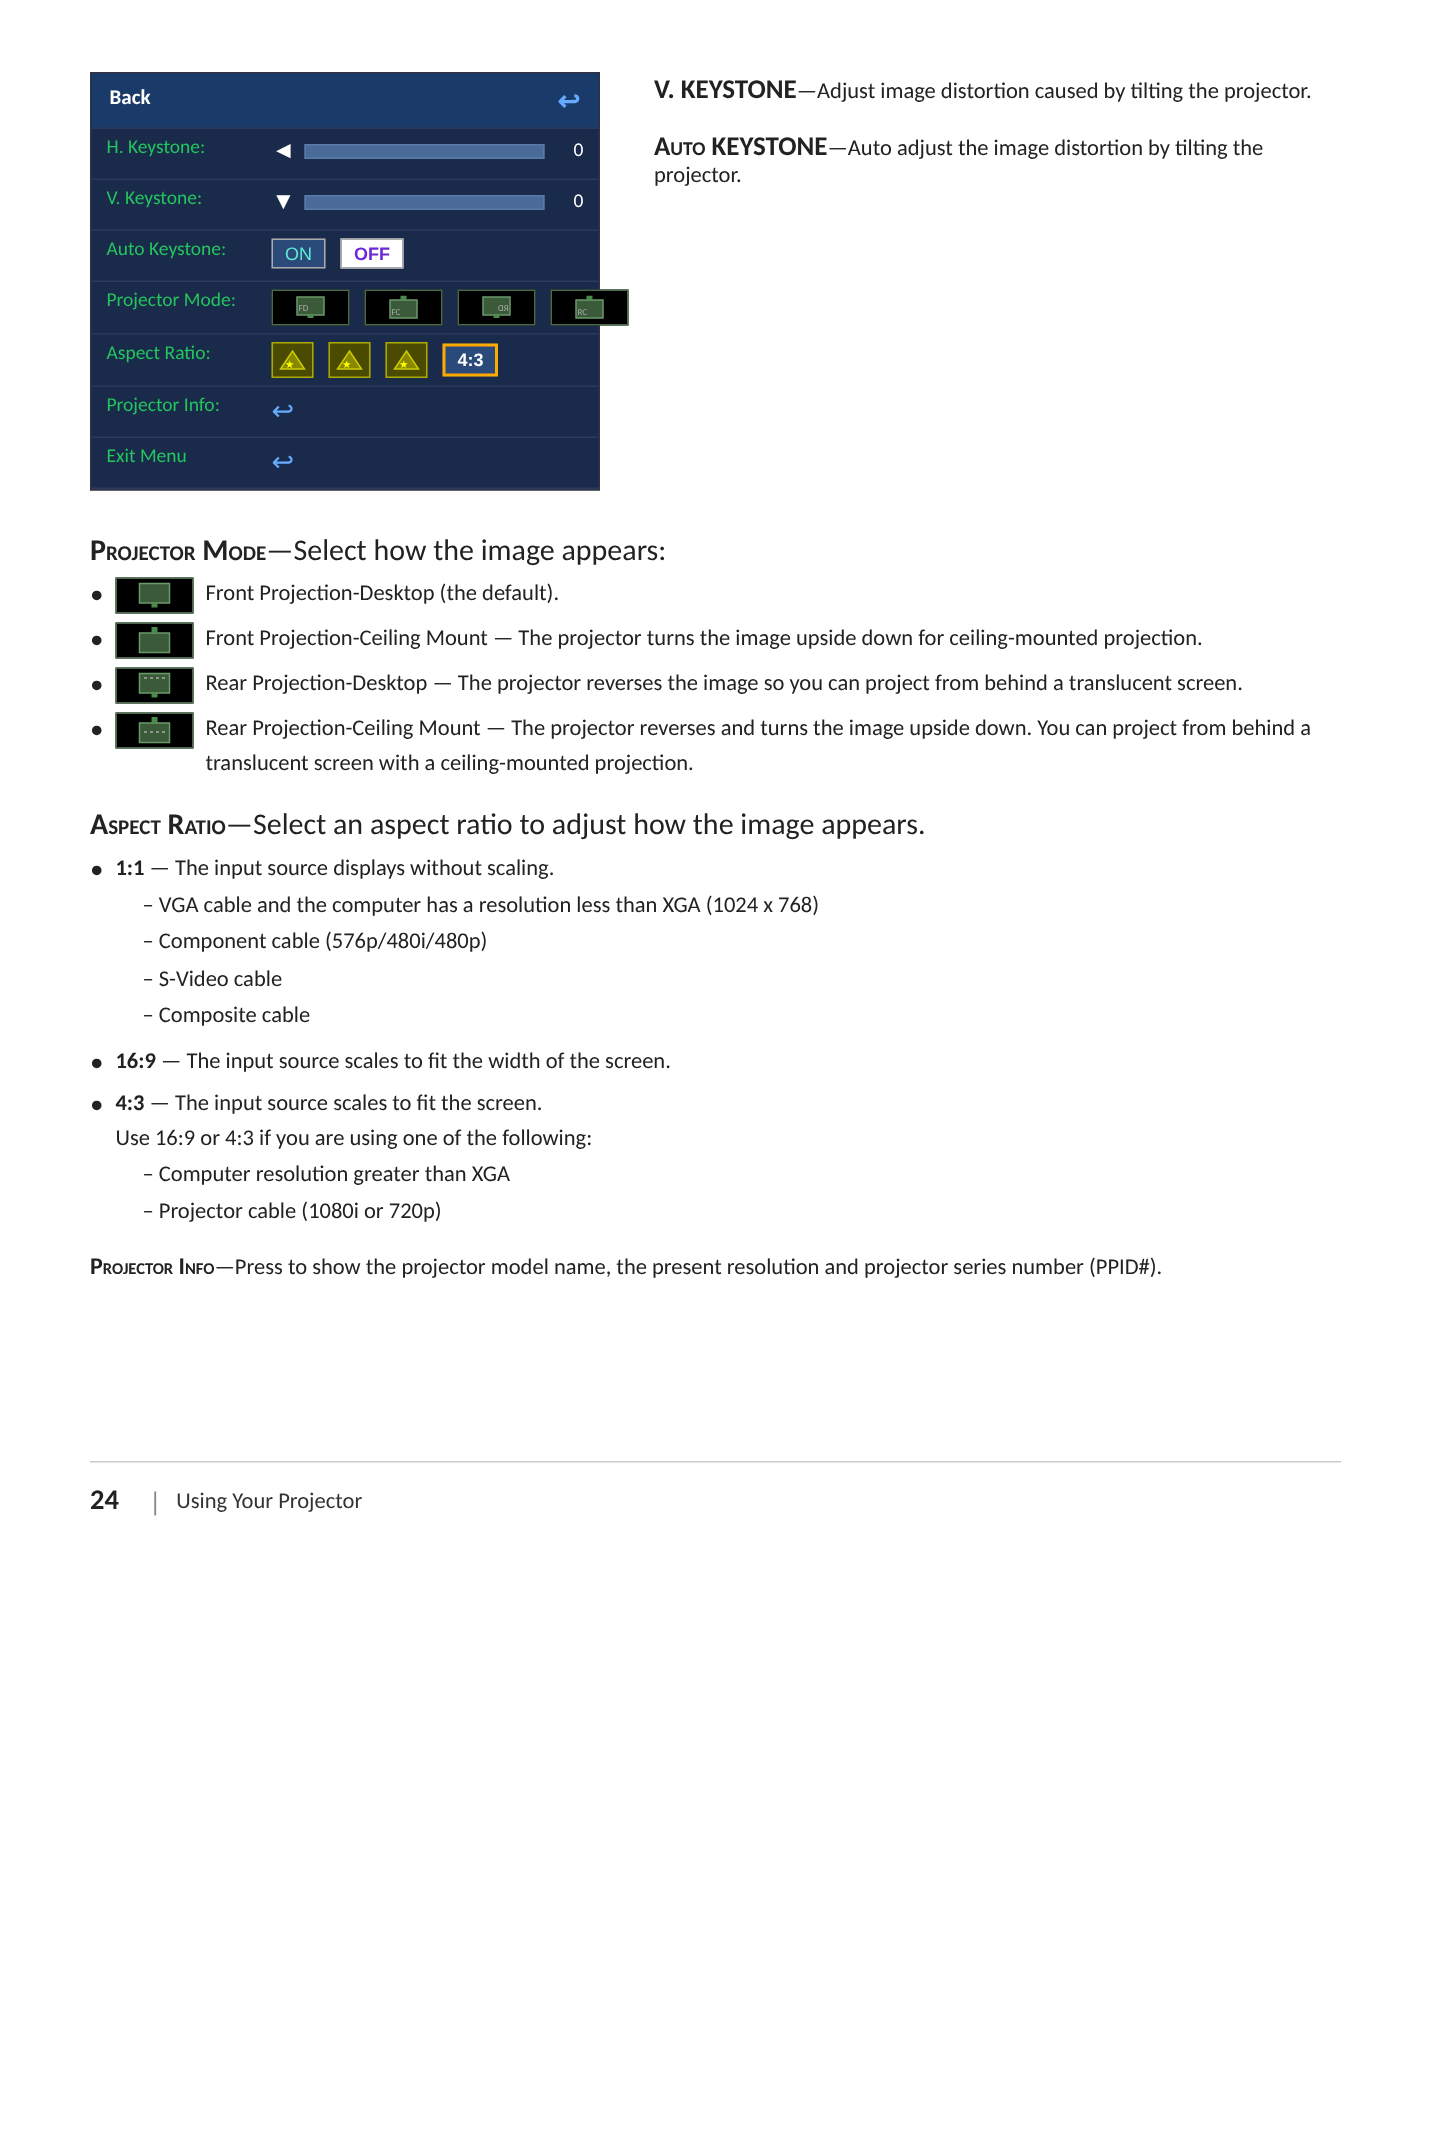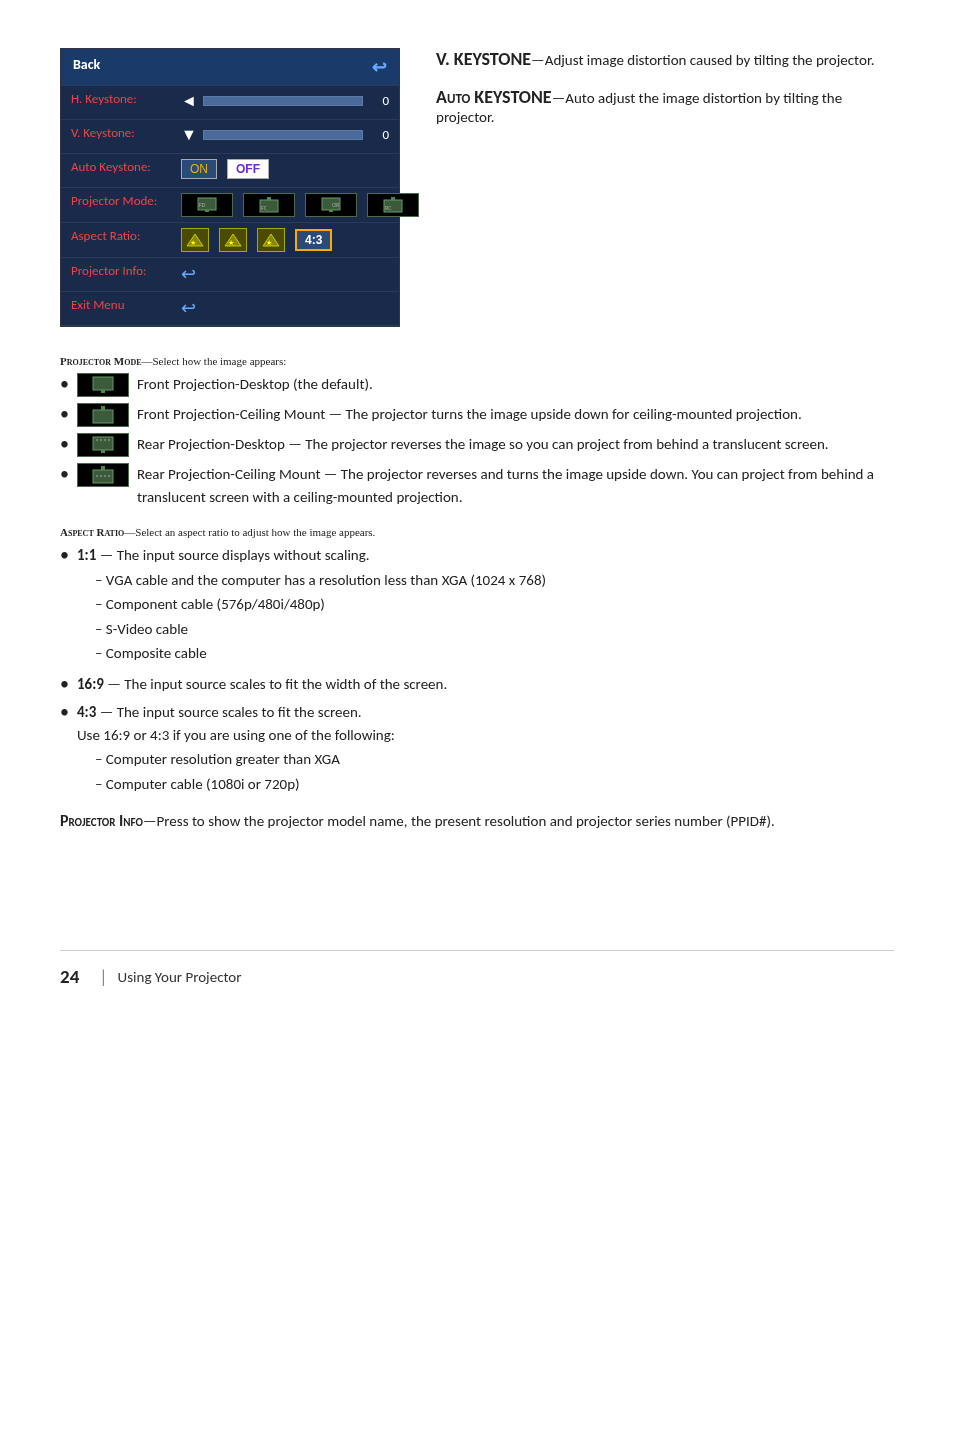--- a/index.html
+++ b/index.html
@@ -38,21 +38,21 @@
       min-height: 34px;
     }
     .osd-row.header-row {
       background: #1a3a6a;
       justify-content: space-between;
       font-weight: bold;
       font-size: 14px;
       padding: 7px 12px;
     }
     .osd-label {
-      color: #ef4444;
+      color: #22c55e;
       width: 110px;
       flex-shrink: 0;
       font-size: 13px;
     }
     .osd-controls {
       display: flex;
       align-items: center;
       gap: 6px;
       flex: 1;
     }
@@ -72,21 +72,21 @@
       color: #fff;
       width: 20px;
       text-align: right;
       font-size: 13px;
     }
     .osd-btn {
       padding: 2px 8px;
       font-size: 12px;
       border: 1px solid #aaa;
       background: #2a4a7a;
-      color: #eab308;
+      color: #5eead4;
       cursor: pointer;
       margin-right: 4px;
     }
     .osd-btn.active {
       background: #fff;
       color: #6d28d9;
       font-weight: bold;
     }
     .osd-icon {
       width: 52px;
@@ -137,24 +137,23 @@
       font-variant: small-caps;
       font-size: 18px;
     }
     
     .content {
       margin-top: 8px;
     }
     .section-title {
       font-weight: bold;
       font-variant: small-caps;
-      font-size: 11px;
+      font-size: 20px;
       margin-bottom: 6px;
       margin-top: 18px;
-      font-family: Liberation Serif, serif;
     }
     .section-title span {
       font-weight: normal;
       font-variant: normal;
     }
     .sub-list {
       list-style: none;
       margin-left: 18px;
       margin-top: 2px;
     }
@@ -404,21 +403,21 @@
         </div>
       </div>
 
       <div class="bullet-item-row">
         <span class="bullet-dot" style="margin-right:8px;">•</span>
         <div class="bullet-text">
           <strong>4:3</strong> — The input source scales to fit the screen.<br>
           <span>Use 16:9 or 4:3 if you are using one of the following:</span>
           <ul class="sub-list">
             <li>Computer resolution greater than XGA</li>
-            <li>Computer cable (1080i or 720p)</li>
+            <li>Projector cable (1080i or 720p)</li>
           </ul>
         </div>
       </div>
     </div>
 
     <div style="margin-top:14px;">
       <div>
         <span style="font-weight:bold;font-variant:small-caps;font-size:16px;">Projector Info</span><span>—</span><span>Press to show the projector model name, the present resolution and projector series number (PPID#).</span>
       </div>
     </div>

